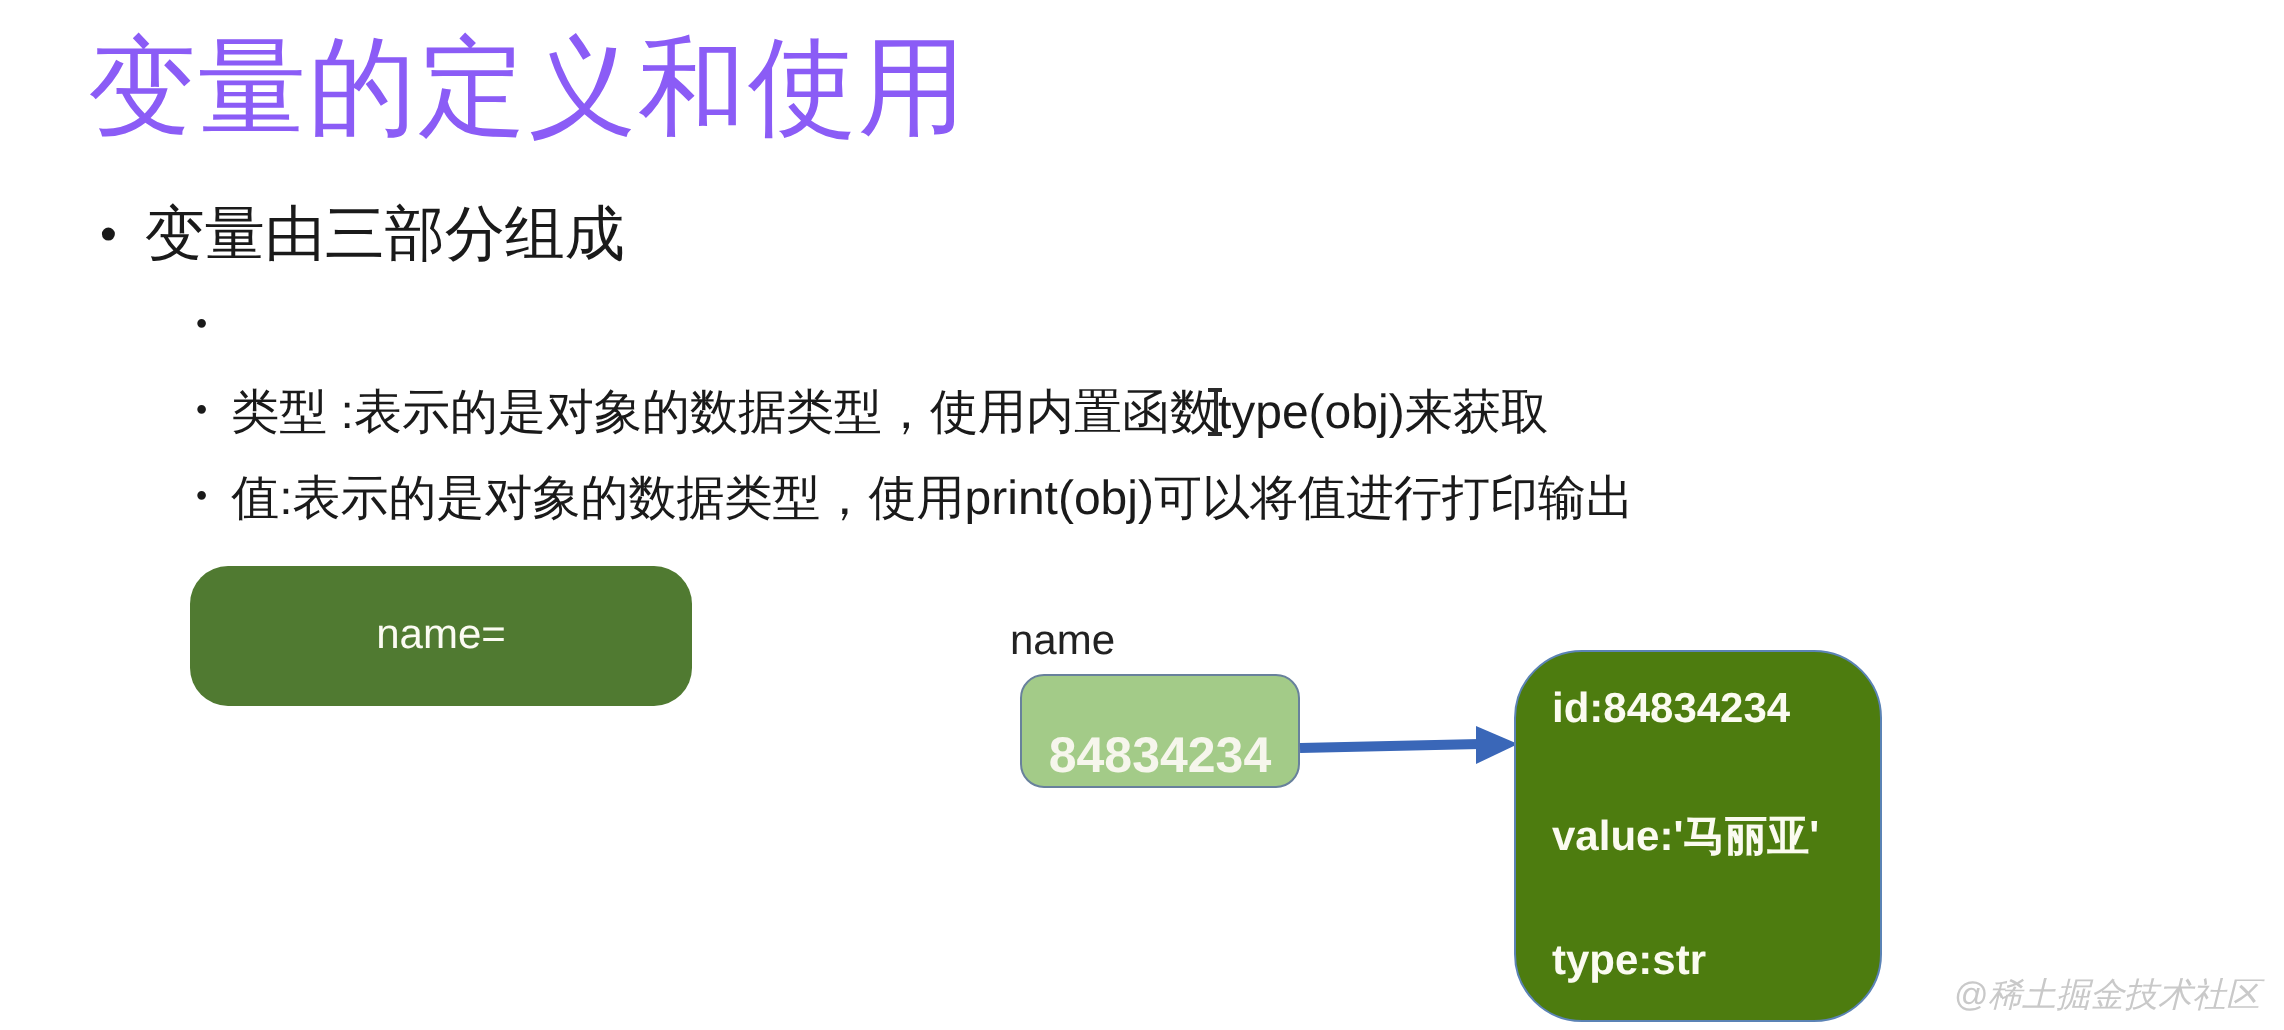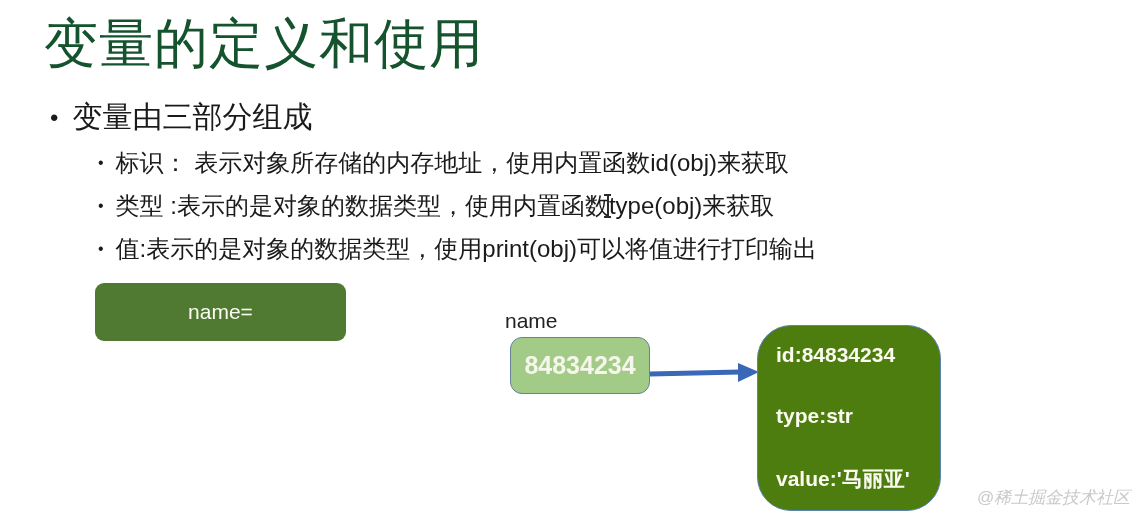--- a/index.html
+++ b/index.html
@@ -13,21 +13,21 @@
     position: relative;
     width: 1142px; height: 515px;
     background: #ffffff;
   }
   .title {
     position: absolute;
     left: 44px; top: 8px;
     font-size: 54px;
     font-weight: 300;
     letter-spacing: 1px;
-    color: #14532d;
+    color: #8b5cf6;
   }
   .bullet-main {
     position: absolute;
     left: 50px; top: 97px;
     display: flex;
     align-items: center;
     font-size: 30px;
     color: #1a1a1a;
   }
   .bullet-main .dot {
@@ -70,23 +70,23 @@
     content: "";
     position: absolute;
     left: 1px; top: 0;
     width: 7px; height: 2px;
     background: #2a2a2a;
     box-shadow: 0 22px 0 #2a2a2a;
   }
   .assign-box {
     position: absolute;
     left: 95px; top: 283px;
-    width: 251px; height: 58px;
+    width: 251px; height: 70px;
     background: #507a31;
-    border-radius: 9px;
+    border-radius: 19px;
     display: flex;
     align-items: center;
     justify-content: center;
     color: #fbfbf2;
     font-size: 21px;
   }
   .assign-box .val {
     font-weight: bold;
     font-size: 23px;
   }
@@ -100,21 +100,21 @@
   }
   .addr-box {
     position: absolute;
     left: 510px; top: 337px;
     width: 140px; height: 57px;
     background: #a3cb88;
     border: 1px solid #68819c;
     border-radius: 12px;
     box-sizing: border-box;
     display: flex;
-    align-items: center;
+    align-items: flex-end;
     justify-content: center;
     color: #f6f6ec;
     font-size: 25px;
     font-weight: bold;
   }
   .arrow-svg {
     position: absolute;
     left: 648px; top: 359px;
     width: 112px; height: 28px;
   }
@@ -150,21 +150,20 @@
   <div class="title">变量的定义和使用</div>
 
   <div class="bullet-main">
     <span class="dot">•</span>
     <span>变量由三部分组成</span>
   </div>
 
   <ul class="sub-list">
     <li>
       <span class="dot">•</span>
-      <span>标识： 表示对象所存储的内存地址，使用内置函数id(obj)来获取</span>
     </li>
     <li>
       <span class="dot">•</span>
       <span>类型 :表示的是对象的数据类型，使用内置函数type(obj)来获取</span>
     </li>
     <li>
       <span class="dot">•</span>
       <span>值:表示的是对象的数据类型，使用print(obj)可以将值进行打印输出</span>
     </li>
   </ul>
@@ -181,19 +180,19 @@
     <span>84834234</span>
   </div>
 
   <svg class="arrow-svg" viewBox="0 0 112 28">
     <line x1="2" y1="15" x2="92" y2="13" stroke="#3a67b8" stroke-width="5"></line>
     <polygon points="90,4 111,13 90,23" fill="#3a67b8"></polygon>
   </svg>
 
   <div class="obj-box">
     <span>id:84834234</span>
+    <span>value:'马丽亚'</span>
     <span>type:str</span>
-    <span>value:'马丽亚'</span>
   </div>
 
   <div class="watermark">@稀土掘金技术社区</div>
 
 </div>
 
 </body></html>

